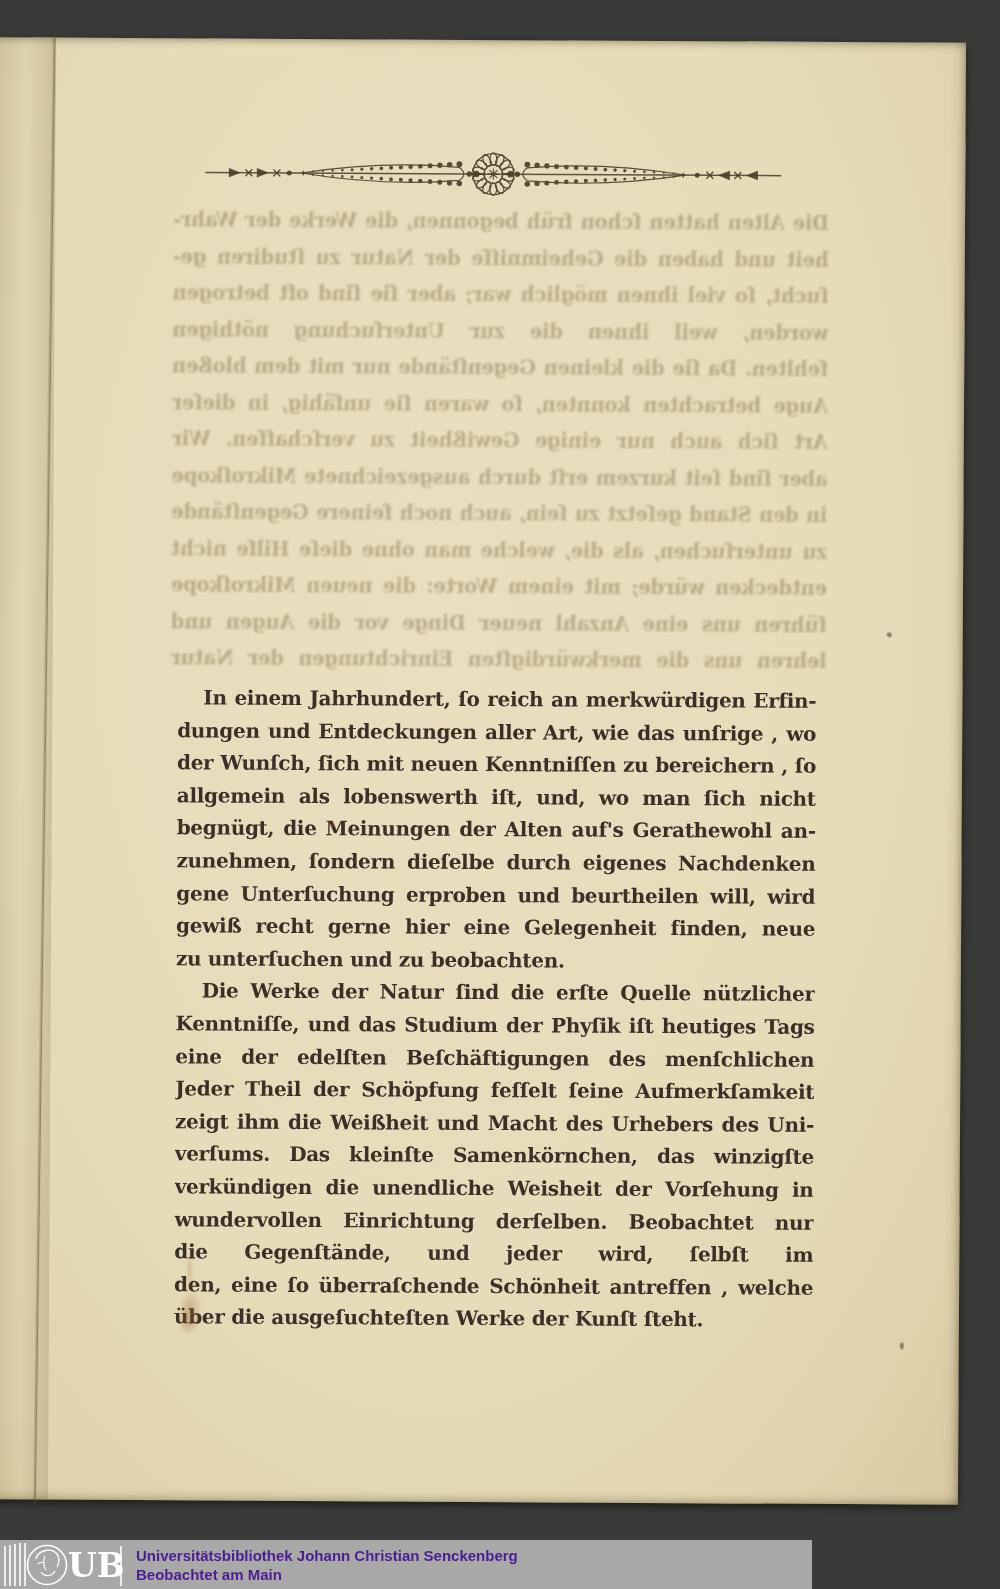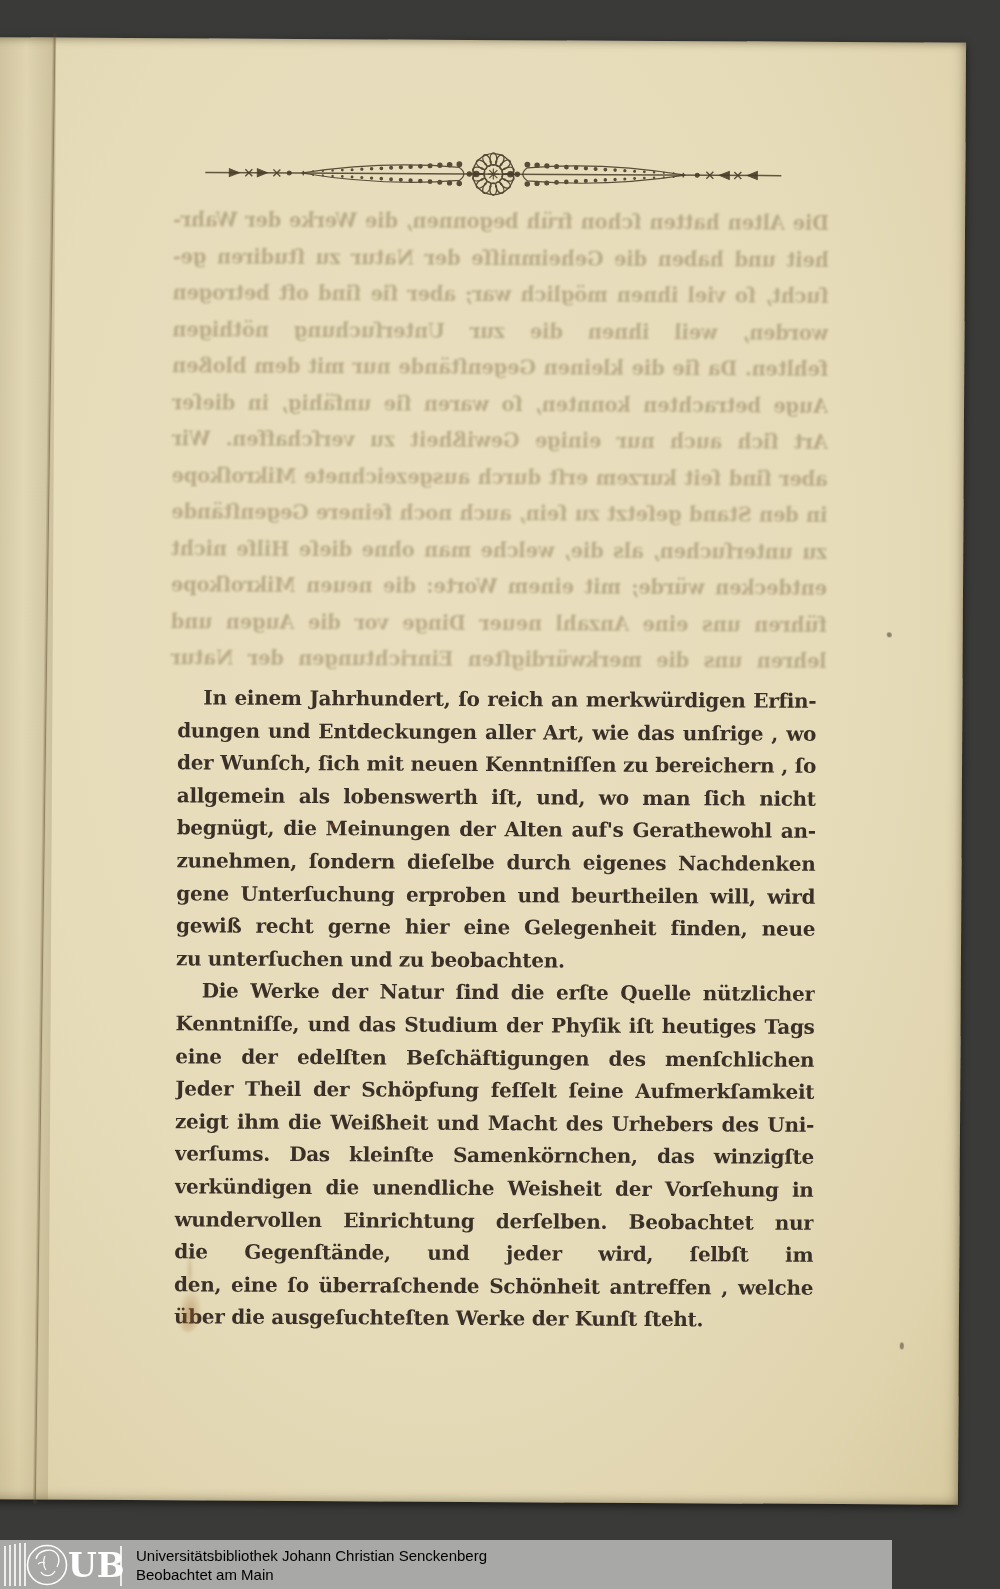--- a/index.html
+++ b/index.html
@@ -64,28 +64,28 @@
     position:absolute;left:203px;top:1212px;width:7px;height:42px;border-radius:50%;
     background:radial-gradient(ellipse at 50% 50%, rgba(150,100,45,.25), rgba(150,100,45,0) 75%);
     filter:blur(1px);pointer-events:none;
   }
   .speck{position:absolute;border-radius:50%;pointer-events:none;}
   .speck.s1{left:900px;top:590px;width:5px;height:5px;background:rgba(55,60,45,.55);filter:blur(.5px);}
   .speck.s2{left:917px;top:1300px;width:4px;height:7px;background:rgba(60,50,40,.5);filter:blur(.5px);}
   .speck.s3{left:345px;top:784px;width:4px;height:4px;background:rgba(160,70,30,.5);filter:blur(.4px);}
   
   .footer{
-    position:absolute;left:0;bottom:0;width:892px;height:49px;
+    position:absolute;left:0;bottom:0;width:812px;height:49px;
     background:#a8a8a6;display:flex;align-items:center;
   }
   .logo{flex:none;margin-left:2px;width:124px;height:50px;}
   .libtext{
-    margin-left:10px;color:#000000;
+    margin-left:10px;color:#4c1d95;
     font-family:"Liberation Sans","DejaVu Sans",sans-serif;
-    font-size:15px;line-height:19px;font-weight:normal;
+    font-size:15px;line-height:19px;font-weight:bold;
   }
 </style>
 </head>
 <body>
 
 <div class="page">
   <div class="gutter-shade"></div>
   <div class="fold"></div>
 
   <div class="ornament">

